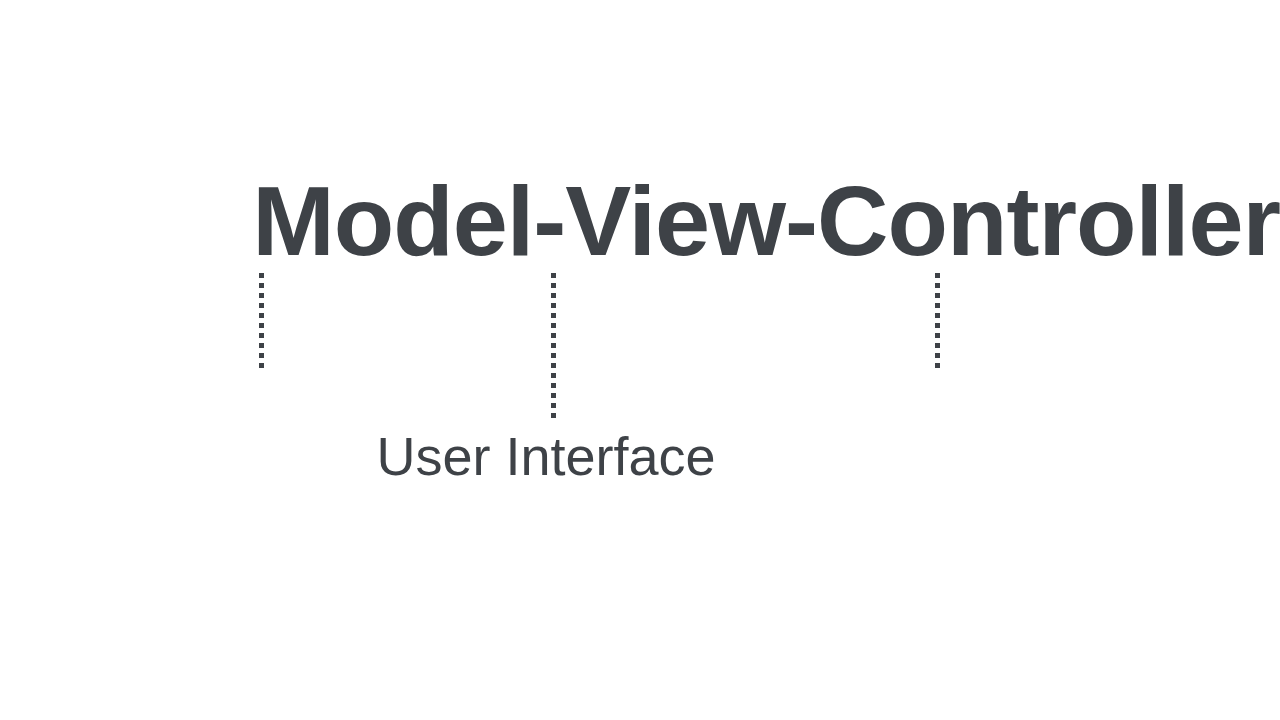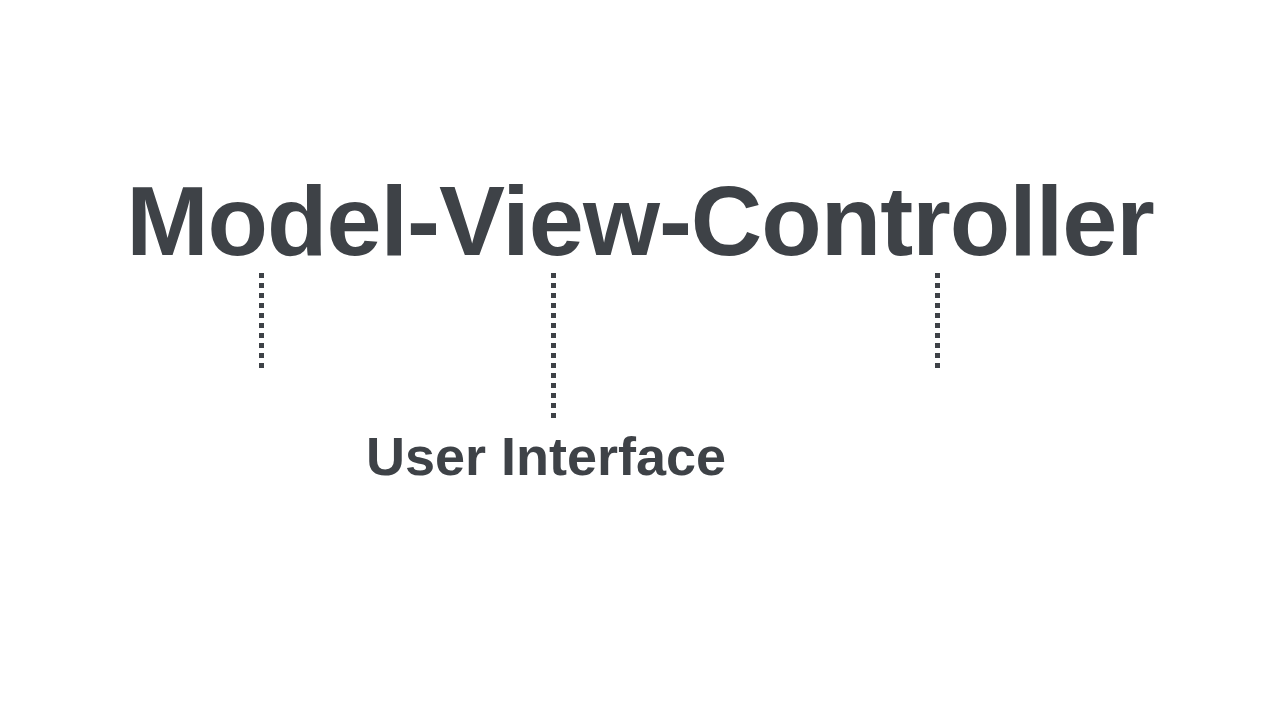--- a/index.html
+++ b/index.html
@@ -13,21 +13,21 @@
     width: 1280px;
     height: 720px;
     background: var(--bg);
     overflow: hidden;
   }
   .title {
     position: absolute;
     top: 171px;
     left: 0;
     width: 1280px;
-    text-align: center;
+    text-align: right;
     font-size: 99px;
     line-height: 99px;
     font-weight: 700;
     letter-spacing: -1px;
     color: var(--ink);
     white-space: nowrap;
   }
   .connector {
     position: absolute;
     width: 5px;
@@ -43,21 +43,21 @@
   .label {
     position: absolute;
     transform: translateX(-50%);
     font-size: 54px;
     line-height: 54px;
     font-weight: 400;
     color: var(--ink);
     white-space: nowrap;
   }
   .label.l-model      { left: 255px; top: 382px; }
-  .label.l-view       { left: 546px; top: 429px; font-weight: bold; }
+  .label.l-view       { left: 546px; top: 429px; }
   .label.l-controller { left: 927px; top: 382px; }
 </style>
 </head>
 <body>
 
 <div class="canvas">
 
   <div class="title">Model-View-Controller</div>
 
   <div class="connector c-model"></div>

